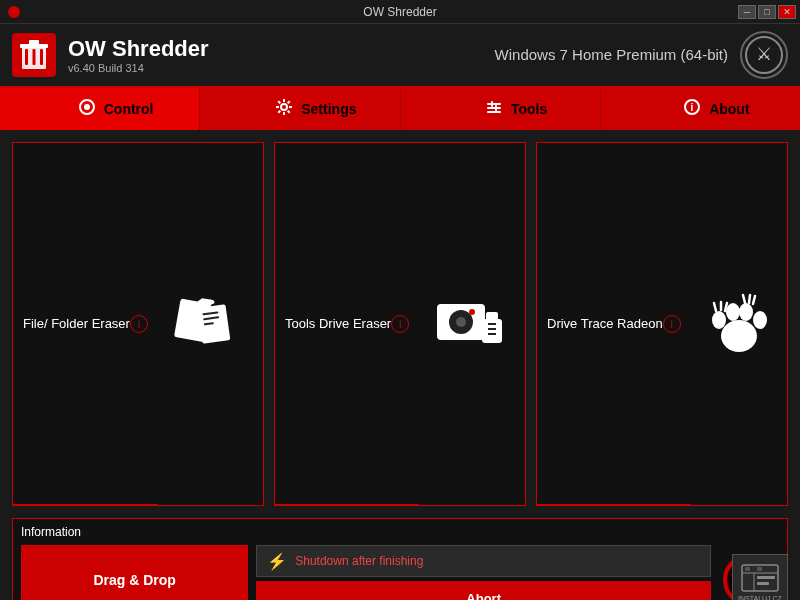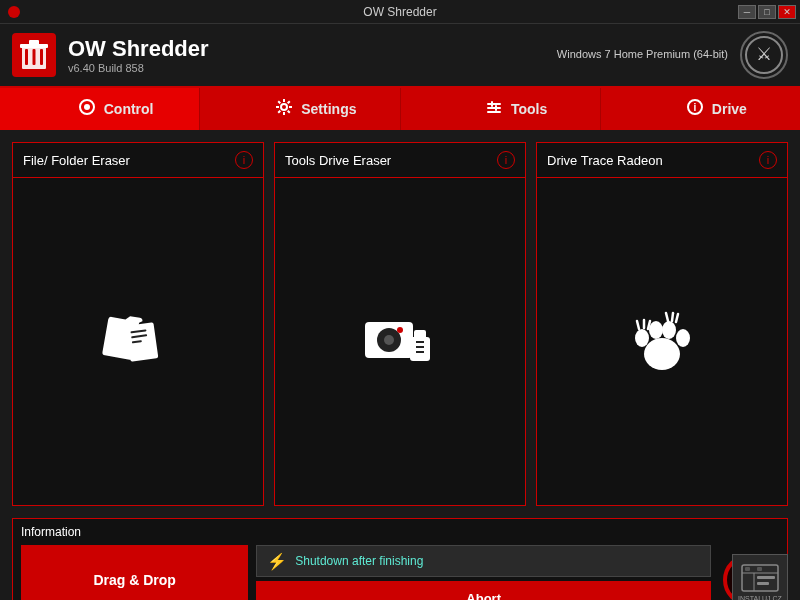--- a/index.html
+++ b/index.html
@@ -84,21 +84,21 @@
     #app-name {
       font-size: 22px;
       font-weight: bold;
       color: #fff;
     }
     #app-version {
       font-size: 11px;
       color: #aaa;
     }
     #sys-info {
-      font-size: 11px;
+      font-size: 15px;
       color: #ccc;
       line-height: 1.6;
     }
     #logo-badge {
       width: 48px;
       height: 48px;
       border: 2px solid #666;
       border-radius: 50%;
       display: flex;
       align-items: center;
@@ -115,21 +115,21 @@
     }
     .nav-item {
       flex: 1;
       display: flex;
       align-items: center;
       justify-content: center;
       gap: 8px;
       cursor: pointer;
       font-size: 14px;
       font-weight: bold;
-      color: #e5e5e5;
+      color: #000000;
       border-right: 1px solid #aa0000;
       transition: background 0.1s;
       padding-left: 32px;
     }
     .nav-item:last-child { border-right: none; }
     .nav-item.active { background: #e60000; }
     .nav-icon {
       font-size: 16px;
     }
 
@@ -140,21 +140,20 @@
       height: calc(600px - 24px - 64px - 42px - 60px - 22px);
       display: flex;
       gap: 10px;
     }
 
     .tool-card {
       flex: 1;
       border: 1px solid #cc0000;
       background: #111;
       display: flex;
-      flex-direction: column;
       cursor: pointer;
       position: relative;
     }
     .tool-card-header {
       padding: 8px 10px;
       font-size: 13px;
       color: #fff;
       display: flex;
       align-items: center;
       justify-content: space-between;
@@ -233,21 +232,21 @@
       gap: 8px;
       height: 32px;
       flex-shrink: 0;
     }
     #shutdown-icon {
       color: #cc0000;
       font-size: 16px;
     }
     #shutdown-text {
       font-size: 12px;
-      color: #5eead4;
+      color: #ef4444;
       text-align: center;
     }
     #abort-btn {
       background: #cc0000;
       color: #fff;
       border: none;
       font-size: 13px;
       font-weight: bold;
       cursor: pointer;
       flex: 1;
@@ -308,21 +307,21 @@
       <rect x="2" y="8" width="24" height="22" rx="1" fill="white" opacity="0.9"></rect>
       <rect x="0" y="5" width="28" height="4" rx="1" fill="white"></rect>
       <rect x="9" y="1" width="10" height="5" rx="1" fill="white"></rect>
       <rect x="5" y="10" width="3" height="16" rx="1" fill="#cc0000"></rect>
       <rect x="12.5" y="10" width="3" height="16" rx="1" fill="#cc0000"></rect>
       <rect x="20" y="10" width="3" height="16" rx="1" fill="#cc0000"></rect>
     </svg>
   </div>
   <div id="app-info">
     <div id="app-name">OW Shredder</div>
-    <div id="app-version">v6.40 Build 858</div>
+    <div id="app-version">v6.40 Build 314</div>
   </div>
   <div id="sys-info">
     <div>Windows 7 Home Premium  (64-bit)</div>
   </div>
   <div id="logo-badge">
     <svg width="40" height="40" viewBox="0 0 40 40">
       <circle cx="20" cy="20" r="18" fill="none" stroke="#888" stroke-width="2"></circle>
       <text x="20" y="25" text-anchor="middle" font-size="18" fill="#ccc">⚔</text>
     </svg>
   </div>
@@ -359,21 +358,21 @@
     </span>
     <span>Tools</span>
   </div>
   <div class="nav-item">
     <span class="nav-icon">
       <svg width="18" height="18" viewBox="0 0 18 18" fill="white">
         <circle cx="9" cy="9" r="7" fill="none" stroke="white" stroke-width="2"></circle>
         <text x="9" y="13" text-anchor="middle" font-size="10" fill="white" font-weight="bold">i</text>
       </svg>
     </span>
-    <span>Drive</span>
+    <span>About</span>
   </div>
 </div>
 
 <div id="main">
 
   <div class="tool-card">
     <div class="tool-card-header">
       <span>File/ Folder Eraser</span>
       <div class="info-btn">i</div>
     </div>

